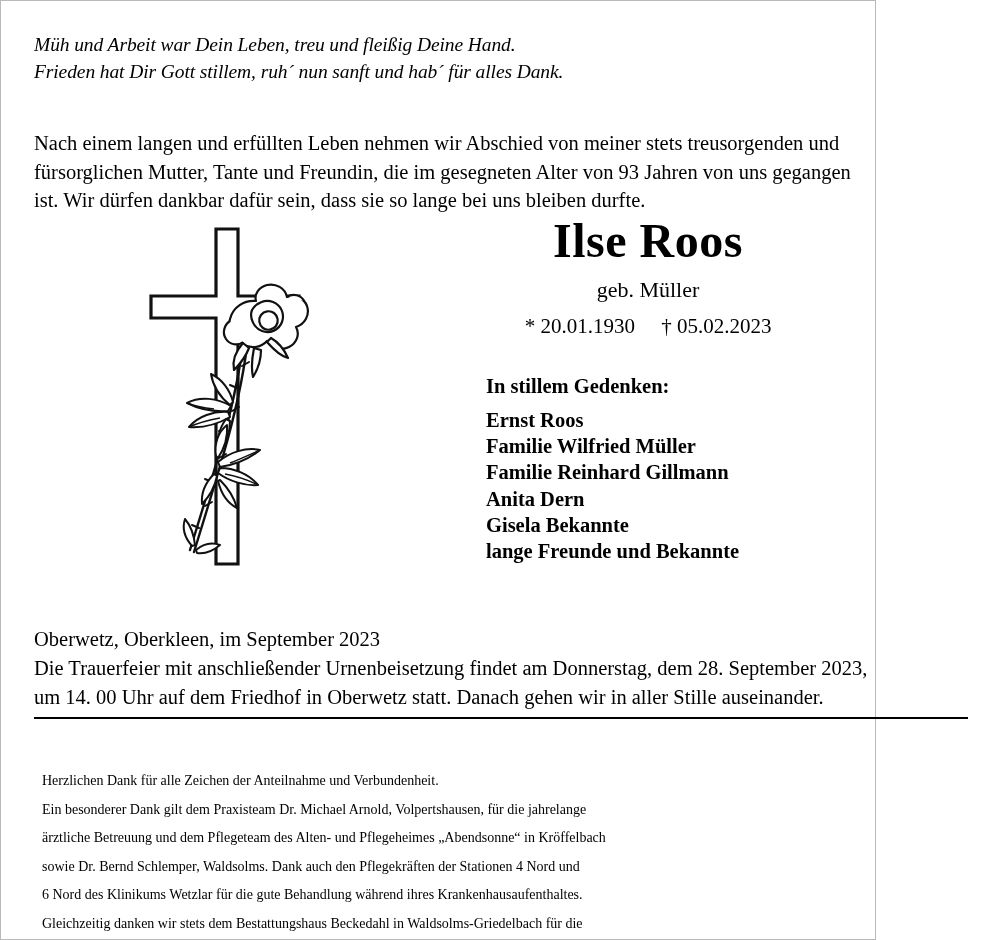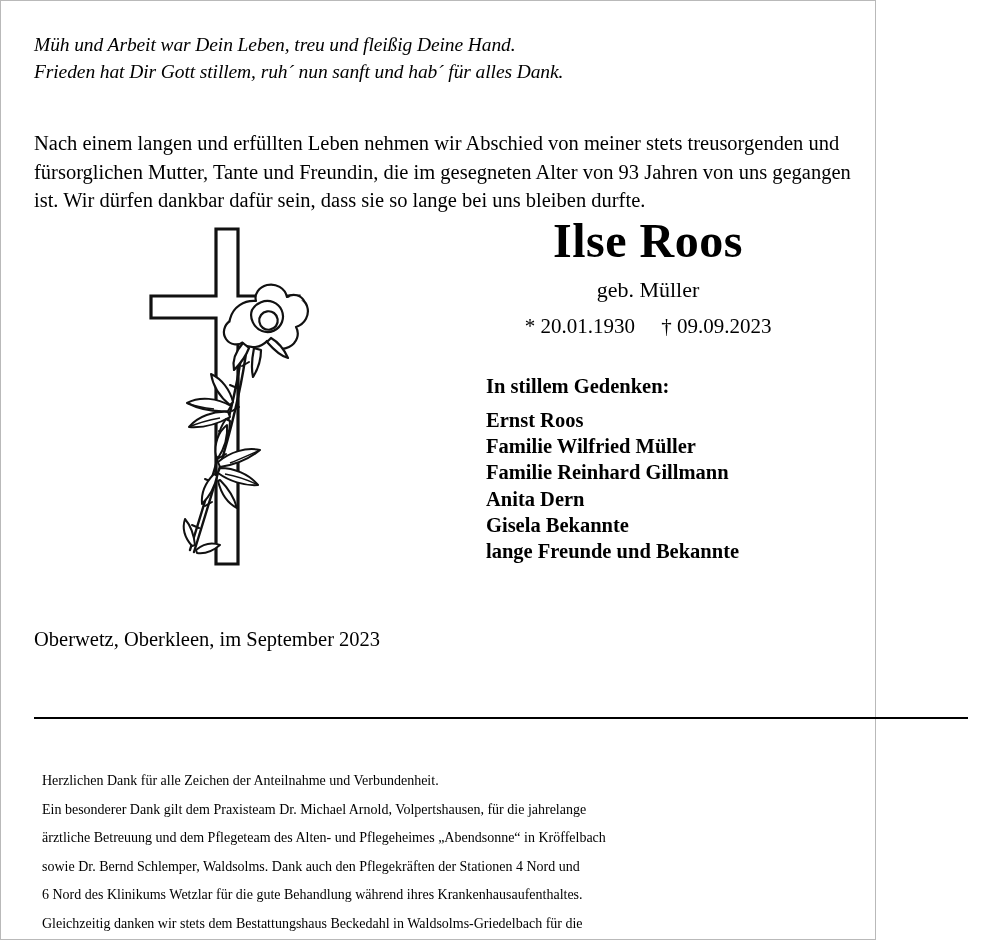--- a/index.html
+++ b/index.html
@@ -241,37 +241,41 @@
         <g fill="#ffffff" stroke="#111111" stroke-width="2" stroke-linejoin="round">
           <path d="M88 340 C81 332, 78 322, 81 313 C87 320, 90 330, 91 339 Z"></path>
           <path d="M92 344 C99 338, 108 336, 116 339 C109 345, 100 348, 93 347 Z"></path>
         </g>
       </svg>
     </div>
 
     <div class="center-block">
       <div class="deceased-name">Ilse Roos</div>
       <div class="maiden-name">geb. Müller</div>
-      <div class="life-dates">* 20.01.1930     † 09.09.2023</div>
+      <div class="life-dates">* 20.01.1930     † 05.02.2023</div>
     </div>
 
     <div class="mourn-block">
       <div class="mourn-heading">In stillem Gedenken:</div>
       <ul class="mourn-list">
         <li>Ernst Roos</li>
         <li>Familie Wilfried Müller</li>
         <li>Familie Reinhard Gillmann</li>
         <li>Anita Dern</li>
         <li>Gisela Bekannte</li>
         <li>lange Freunde und Bekannte</li>
       </ul>
     </div>
 
     <div class="place-line">Oberwetz, Oberkleen, im September 2023</div>
 
+    <div class="ceremony">
+      <div>Die Trauerfeier mit anschließender Urnenbeisetzung findet am Donnerstag, dem 28. September 2023,</div>
+      <div class="last">um 14. 00 Uhr auf dem Friedhof in Oberwetz statt. Danach gehen wir in aller Stille auseinander.</div>
+    </div>
 
     <div class="divider"></div>
 
     <div class="thanks">
       <div class="plain">Herzlichen Dank für alle Zeichen der Anteilnahme und Verbundenheit.</div>
       <div>Ein besonderer Dank gilt dem Praxisteam Dr. Michael Arnold, Volpertshausen, für die jahrelange</div>
       <div>ärztliche Betreuung und dem Pflegeteam des Alten- und Pflegeheimes „Abendsonne“ in Kröffelbach</div>
       <div>sowie Dr. Bernd Schlemper, Waldsolms. Dank auch den Pflegekräften der Stationen 4 Nord und</div>
       <div>6 Nord des Klinikums Wetzlar für die gute Behandlung während ihres Krankenhausaufenthaltes.</div>
       <div>Gleichzeitig danken wir stets dem Bestattungshaus Beckedahl in Waldsolms-Griedelbach für die</div>

